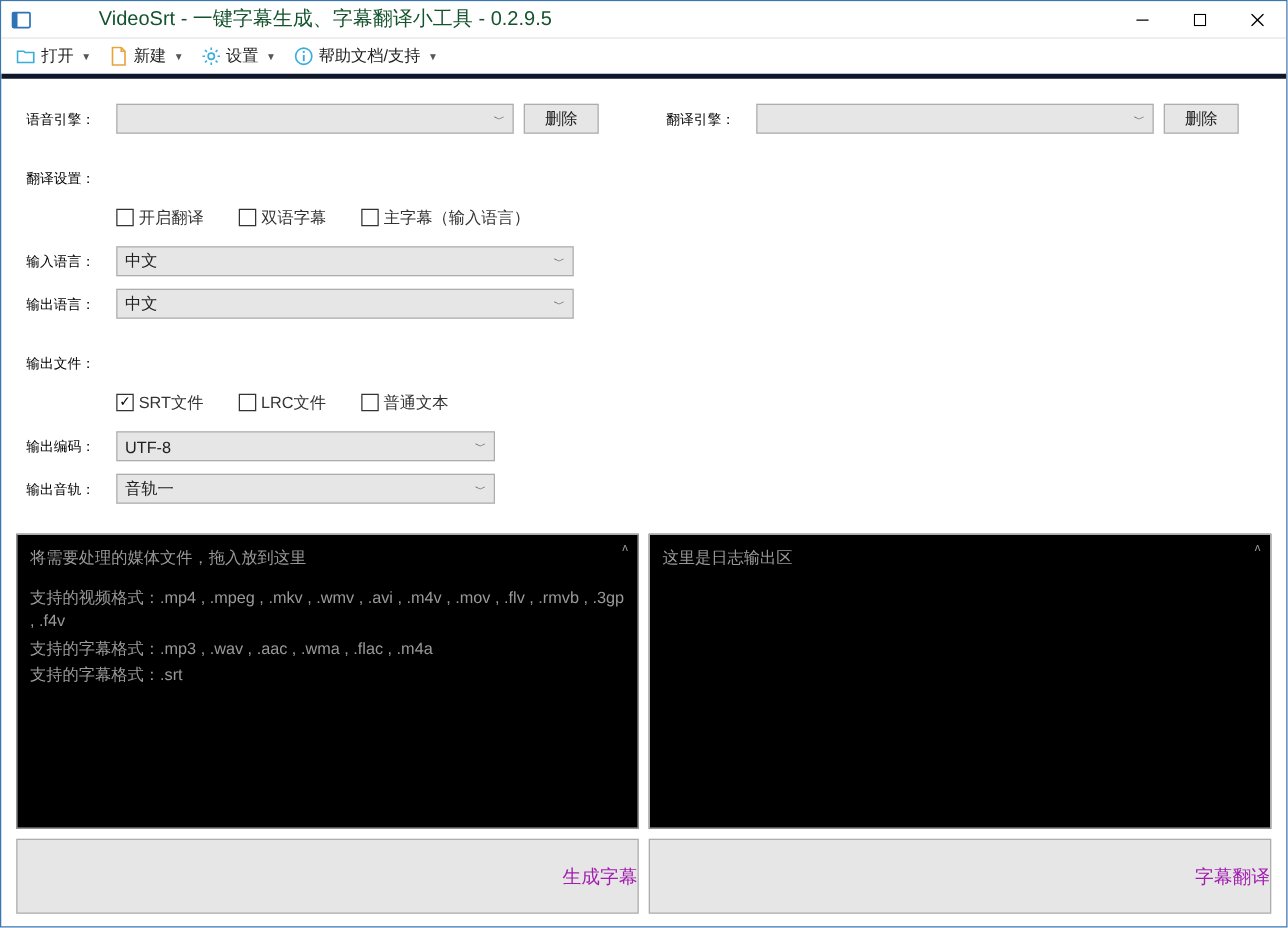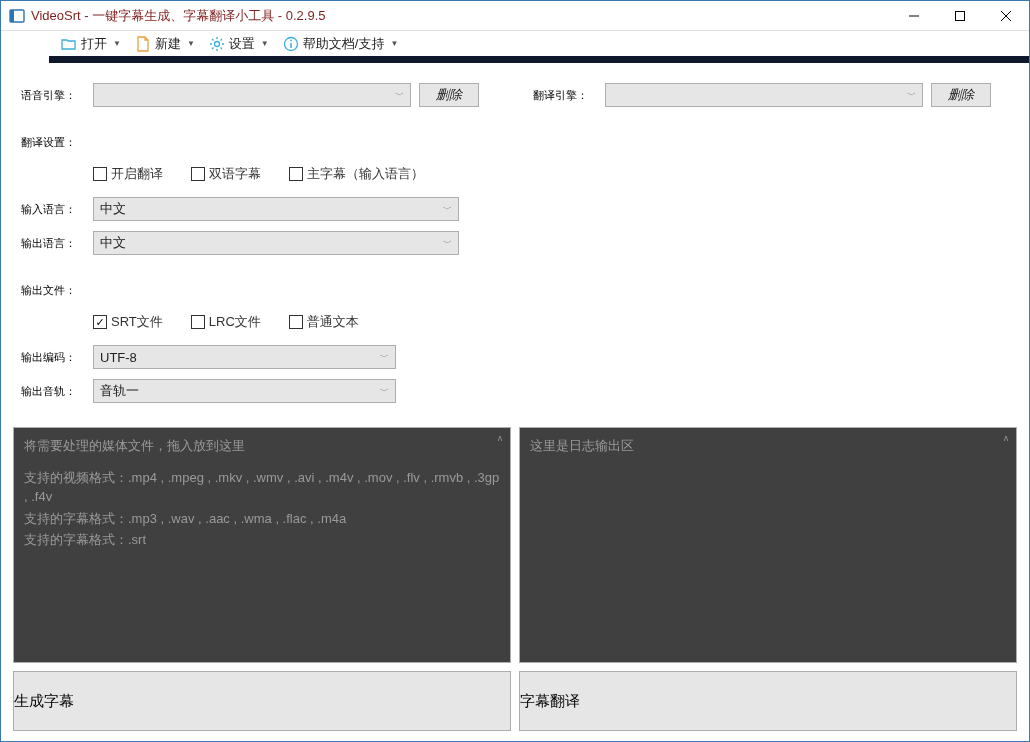--- a/index.html
+++ b/index.html
@@ -26,22 +26,23 @@
     }
     .titlebar-icon {
       width: 16px; height: 16px;
       margin-right: 6px;
       display: inline-flex;
       align-items: center;
       justify-content: center;
     }
     .titlebar-title {
       flex: 1;
-      font-size: 13px;
-      color: #7f1d1d;
+      font-size: 16px;
+      color: #14532d;
+      margin-left: 48px;
     }
     .titlebar-controls {
       display: flex;
       height: 100%;
     }
     .titlebar-btn {
       width: 46px;
       height: 100%;
       display: flex;
       align-items: center;
@@ -51,22 +52,21 @@
       cursor: pointer;
     }
     
     .toolbar {
       height: 32px;
       background: #fff;
       display: flex;
       align-items: center;
       padding: 0 6px;
       gap: 2px;
-      border-bottom: 7px solid #0f172a;
-      margin-left: 48px;
+      border-bottom: 4px solid #0f172a;
     }
     .toolbar-item {
       display: flex;
       align-items: center;
       padding: 3px 6px;
       gap: 4px;
       cursor: pointer;
       font-size: 13px;
       color: #222;
     }
@@ -131,21 +131,20 @@
       padding: 1px 16px;
       background: #e6e6e6;
       border: 1px solid #adadad;
       font-size: 13px;
       color: #222;
       cursor: pointer;
       display: flex;
       align-items: center;
       justify-content: center;
       margin-left: 8px;
-      font-style: italic;
     }
     .engine-group {
       display: flex;
       align-items: center;
     }
     .checkbox-row {
       display: flex;
       gap: 28px;
       margin-bottom: 14px;
     }
@@ -173,21 +172,21 @@
     .panels {
       display: flex;
       gap: 8px;
       margin-top: 14px;
       flex: 1;
       min-height: 0;
     }
     .panel {
       flex: 1;
       border: 1px solid #adadad;
-      background: #404040;
+      background: #000000;
       padding: 8px 10px;
       font-size: 13px;
       color: #999;
       position: relative;
       overflow: hidden;
     }
     .panel-scroll {
       position: absolute;
       right: 2px;
       top: 2px;
@@ -213,24 +212,24 @@
       display: flex;
       gap: 8px;
       margin-top: 8px;
     }
     .big-btn {
       flex: 1;
       height: 60px;
       background: #e6e6e6;
       border: 1px solid #adadad;
       font-size: 15px;
-      color: #000000;
-      display: flex;
-      align-items: center;
-      justify-content: flex-start;
+      color: #a21caf;
+      display: flex;
+      align-items: center;
+      justify-content: flex-end;
       cursor: pointer;
     }
   </style>
 </head>
 <body>
 
 <div class="titlebar">
   <span class="titlebar-icon">
     <svg width="16" height="16" viewBox="0 0 16 16">
       <rect x="1" y="2" width="14" height="12" rx="1" fill="#fff" stroke="#2e75b6" stroke-width="1.4"></rect>

